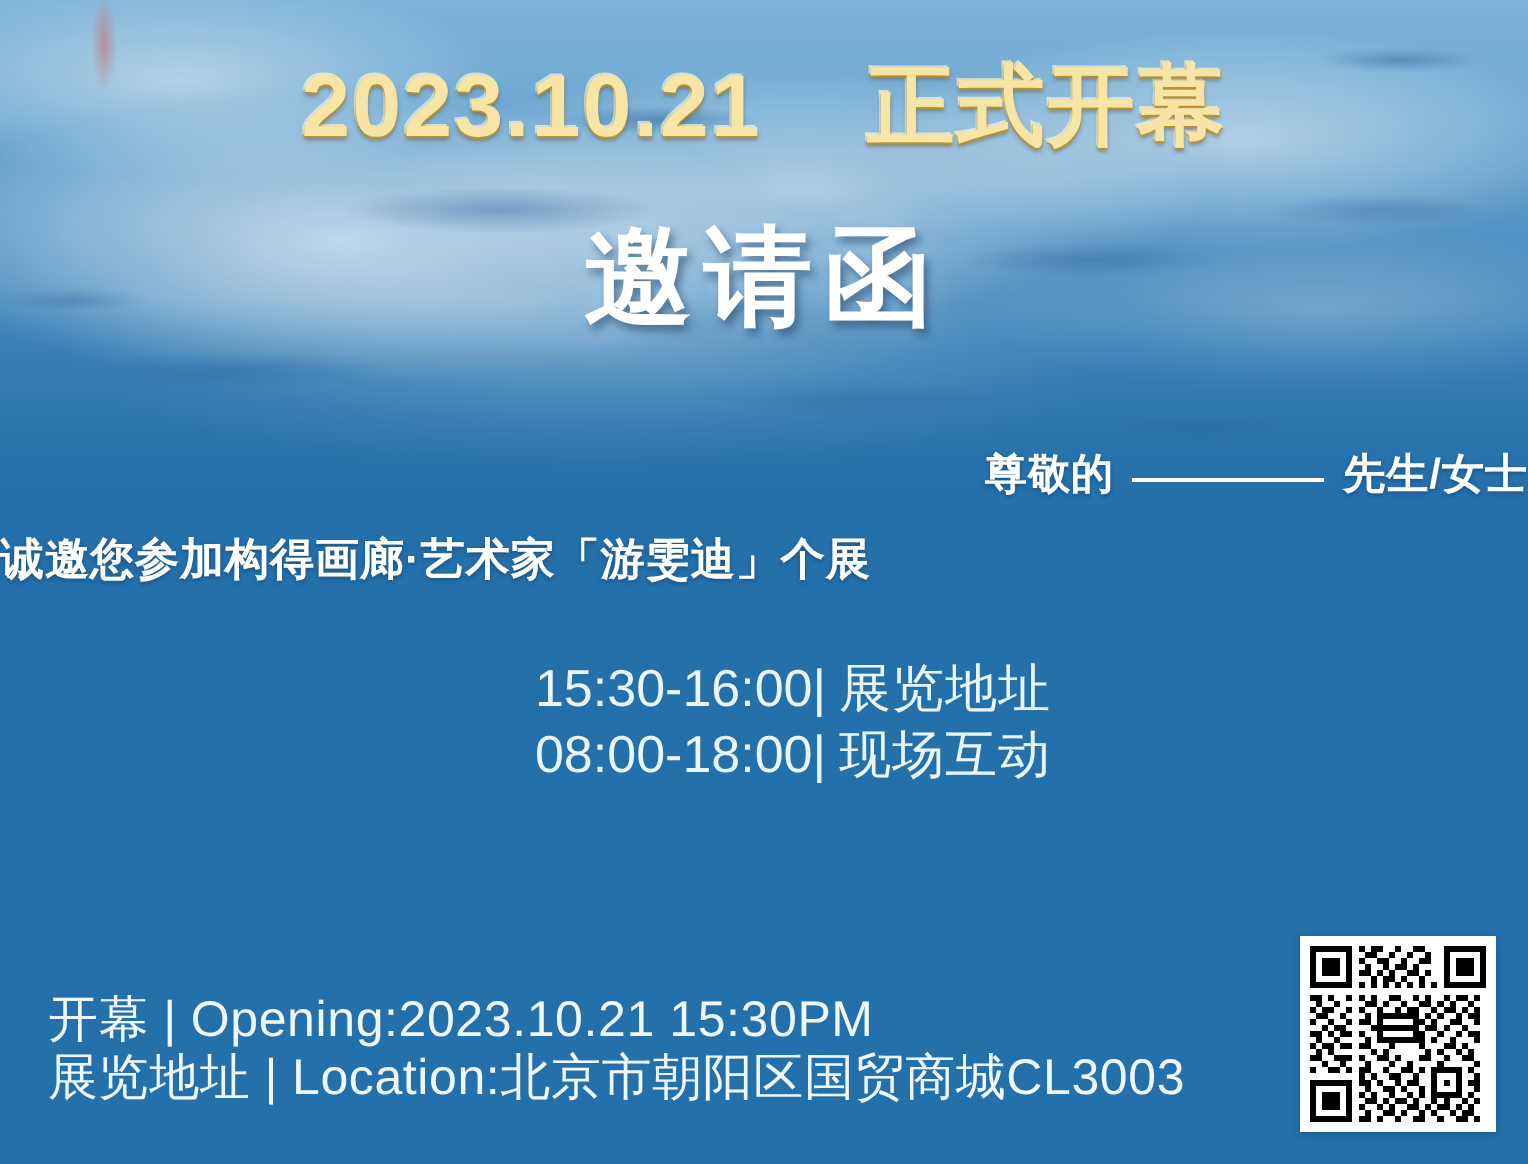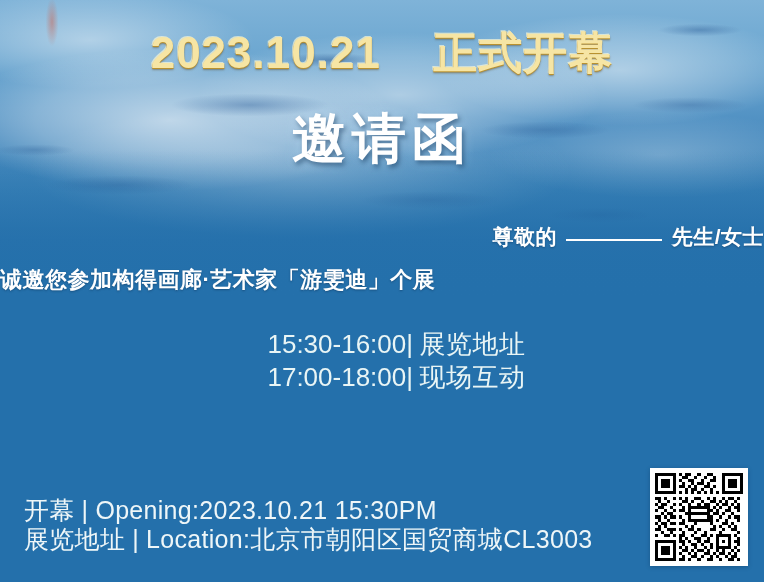--- a/index.html
+++ b/index.html
@@ -225,21 +225,21 @@
     <div class="invite-line">诚邀您参加构得画廊·艺术家「游雯迪」个展</div>
 
     <div class="schedule">
 
       <div class="schedule-row">
         <span class="sch-time">15:30-16:00</span><span class="sch-sep">|</span><span>展览地址</span>
       </div>
 
 
       <div class="schedule-row">
-        <span class="sch-time">17:00-18:00</span><span class="sch-sep">|</span><span>现场互动</span>
+        <span class="sch-time">08:00-18:00</span><span class="sch-sep">|</span><span>现场互动</span>
       </div>
 
     </div>
 
     <div class="footer">
 
       <div class="footer-row">
         <span>开幕</span><span class="f-sep">|</span><span>Opening:2023.10.21 15:30PM</span>
       </div>
 

